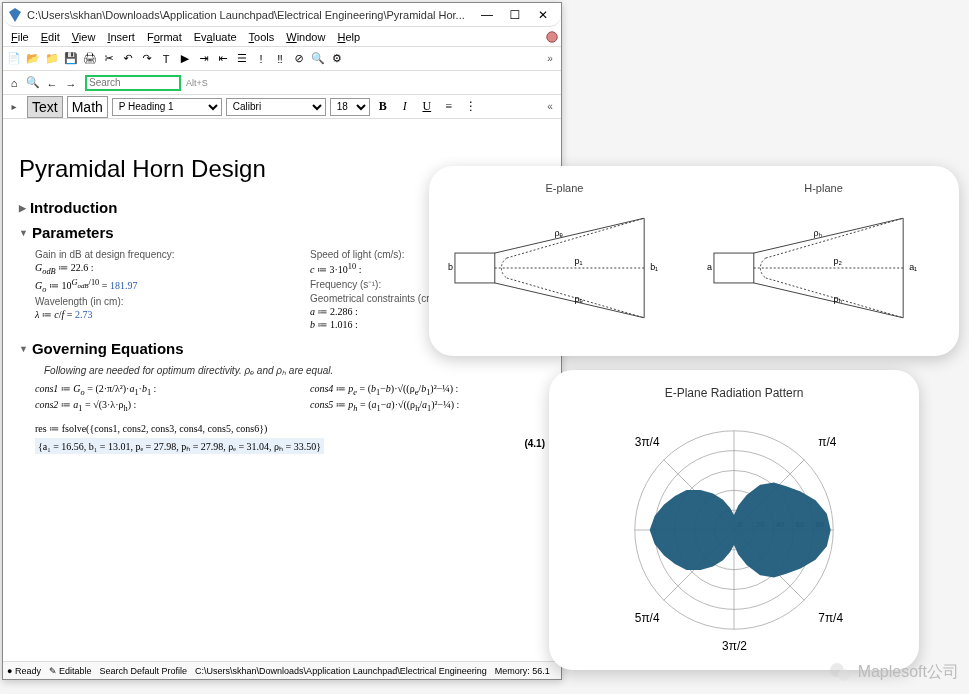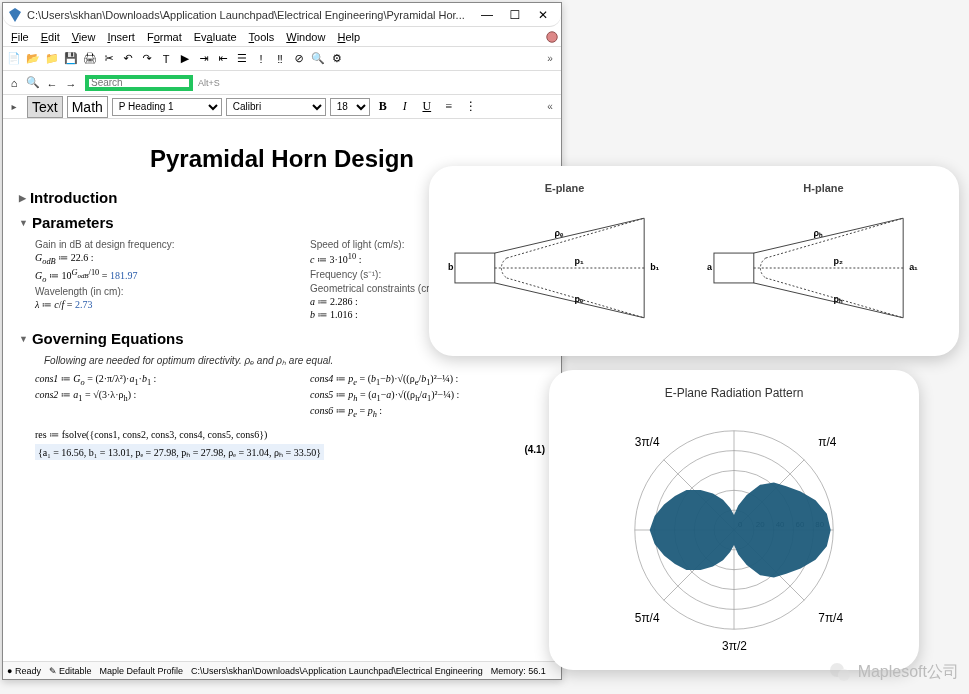--- a/index.html
+++ b/index.html
@@ -8,50 +8,50 @@
 .titlebar { height: 24px; display: flex; align-items: center; padding: 0 4px; background: #fff; border-bottom: 1px solid #ddd; border-radius: 12px; }
 .titlebar-icon { width: 16px; height: 16px; margin-right: 4px; }
 .titlebar-text { flex: 1; font-size: 11px; color: #333; white-space: nowrap; overflow: hidden; text-overflow: ellipsis; }
 .titlebar-controls { display: flex; }
 .titlebar-btn { width: 28px; height: 20px; display: flex; align-items: center; justify-content: center; font-size: 12px; cursor: pointer; }
 .menubar { height: 20px; display: flex; align-items: center; padding: 0 2px; font-size: 11px; border-bottom: 1px solid #ddd; }
 .menu-item { padding: 2px 6px; cursor: pointer; }
 .menu-item u { text-decoration: underline; }
 .toolbar { height: 24px; display: flex; align-items: center; padding: 0 2px; border-bottom: 1px solid #ddd; gap: 1px; }
 .tb-btn { width: 18px; height: 18px; display: flex; align-items: center; justify-content: center; font-size: 11px; cursor: pointer; border: 1px solid transparent; }
-.search-box { width: 108px; height: 16px; font-size: 10px; padding: 0 2px; border: 4px solid #22c55e; margin: 0 4px; }
+.search-box { width: 96px; height: 16px; font-size: 10px; padding: 0 2px; border: 2px solid #22c55e; margin: 0 4px; }
 .shortcut { font-size: 9px; color: #888; }
 .formatbar { height: 24px; display: flex; align-items: center; padding: 0 2px; border-bottom: 1px solid #ddd; gap: 4px; }
 .fmt-tab { font-size: 14px; padding: 2px 4px; border: 1px solid #999; cursor: pointer; }
 .fmt-tab.active { background: #ddd; }
 .fmt-select { font-size: 10px; height: 18px; border: 1px solid #999; background: #fff; padding: 0 2px; }
 .fmt-btn { width: 18px; height: 18px; display: flex; align-items: center; justify-content: center; font-size: 12px; cursor: pointer; border: 1px solid transparent; font-family: 'Times New Roman', serif; }
 .fmt-btn.bold { font-weight: bold; }
 .fmt-btn.italic { font-style: italic; }
 .fmt-btn.underline { text-decoration: underline; }
 .content { flex: 1; overflow: auto; padding: 8px 16px; font-size: 11px; position: relative; }
-.doc-title { font-size: 24px; font-weight: bold; text-align: center; margin: 18px 0 16px; }
+.doc-title { font-size: 24px; font-weight: normal; margin: 28px 0 16px; }
 .section { margin: 8px 0; }
 .section-header { display: flex; align-items: center; font-weight: bold; font-size: 15px; margin: 6px 0; cursor: pointer; }
 .section-header.collapsed::before { content: '▶'; font-size: 9px; margin-right: 4px; color: #666; }
 .section-header.expanded::before { content: '▼'; font-size: 9px; margin-right: 4px; color: #666; }
 .section-body { padding-left: 16px; font-size: 10px; }
 .params-row { display: flex; gap: 40px; margin: 4px 0; }
 .param-col { flex: 1; }
 .param-label { color: #555; margin: 2px 0; }
 .eq { font-family: 'Times New Roman', serif; margin: 2px 0; }
 .eq .result { color: #2a5caa; text-align: right; }
 .eq-note { font-size: 10px; color: #333; margin: 4px 9px; font-style: italic; }
 .statusbar { height: 18px; display: flex; align-items: center; padding: 0 4px; font-size: 9px; border-top: 1px solid #ddd; background: #f8f8f8; gap: 8px; }
 .status-item { white-space: nowrap; }
 .eqnum { float: right; font-weight: bold; font-size: 10px; }
 
 
 .panel1 { position: absolute; top: 166px; right: 10px; width: 530px; height: 190px; background: #fff; border-radius: 24px; box-shadow: 0 4px 16px rgba(0,0,0,0.2); padding: 16px; display: flex; gap: 20px; }
-.horn-diagram { flex: 1; display: flex; flex-direction: column; align-items: center; font-weight: bold; }
+.horn-diagram { flex: 1; display: flex; flex-direction: column; align-items: center; }
 .horn-label { font-size: 11px; color: #444; margin-bottom: 4px; }
 .horn-svg { width: 100%; height: 140px; }
 
 .panel2 { position: absolute; top: 370px; right: 50px; width: 370px; height: 300px; background: #fff; border-radius: 24px; box-shadow: 0 4px 16px rgba(0,0,0,0.2); padding: 16px; display: flex; flex-direction: column; align-items: center; }
 .polar-title { font-size: 12px; color: #333; margin-bottom: 6px; }
 .polar-svg { width: 280px; height: 250px; }
 
 .watermark { position: absolute; bottom: 10px; right: 10px; display: flex; align-items: center; font-size: 16px; color: #bbb; gap: 6px; }
 .wechat-icon { width: 24px; height: 24px; opacity: 0.4; }
 
@@ -174,41 +174,40 @@
       <div class="section-body">
         <div class="eq-note">Following are needed for optimum directivity. ρₑ and ρₕ are equal.</div>
         <div class="params-row">
           <div class="param-col">
             <div class="eq"><i>cons1</i> ≔ <i>G<sub>o</sub></i> = (2·π/λ²)·<i>a</i><sub>1</sub>·<i>b</i><sub>1</sub> :</div>
             <div class="eq"><i>cons2</i> ≔ <i>a</i><sub>1</sub> = √(3·λ·ρ<sub>h</sub>) :</div>
           </div>
           <div class="param-col">
             <div class="eq"><i>cons4</i> ≔ <i>p<sub>e</sub></i> = (<i>b</i><sub>1</sub>−<i>b</i>)·√((ρ<sub>e</sub>/<i>b</i><sub>1</sub>)²−¼) :</div>
             <div class="eq"><i>cons5</i> ≔ <i>p<sub>h</sub></i> = (<i>a</i><sub>1</sub>−<i>a</i>)·√((ρ<sub>h</sub>/<i>a</i><sub>1</sub>)²−¼) :</div>
-            <div class="eq"><i>cons6</i> ≔ <i>p<sub>e</sub></i> = <i>p<sub>h</sub></i> :</div>
           </div>
         </div>
       </div>
     </div>
 
     <div class="section">
       <div class="section-body">
         <div class="eq">res ≔ fsolve({cons1, cons2, cons3, cons4, cons5, cons6})</div>
         <div style="margin-top:4px">
           <span class="result-box">{a₁ = 16.56, b₁ = 13.01, pₑ = 27.98, pₕ = 27.98, ρₑ = 31.04, ρₕ = 33.50}</span>
           <span class="eqnum">(4.1)</span>
         </div>
       </div>
     </div>
   </div>
 
   <div class="statusbar">
     <span class="status-item">● Ready</span>
     <span class="status-item">✎ Editable</span>
-    <span class="status-item">Maple Default Profile</span>
+    <span class="status-item">Search Default Profile</span>
     <span class="status-item">C:\Users\skhan\Downloads\Application Launchpad\Electrical Engineering</span>
     <span class="status-item">Memory: 56.1</span>
   </div>
 </div>
 
 <div class="panel1">
   <div class="horn-diagram">
     <div class="horn-label">E-plane</div>
     <svg class="horn-svg" viewBox="0 0 240 140">
       <g stroke="#444" stroke-width="1" fill="none">

